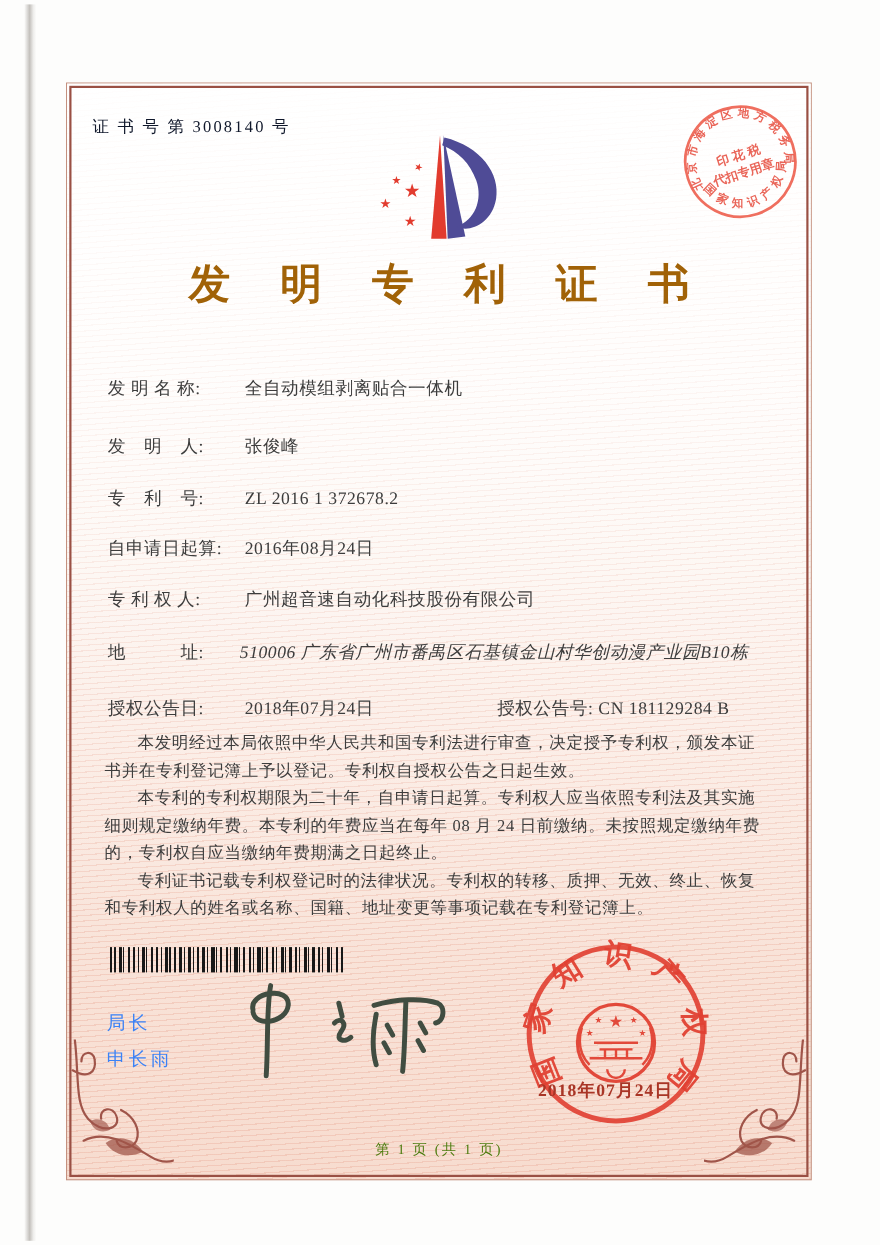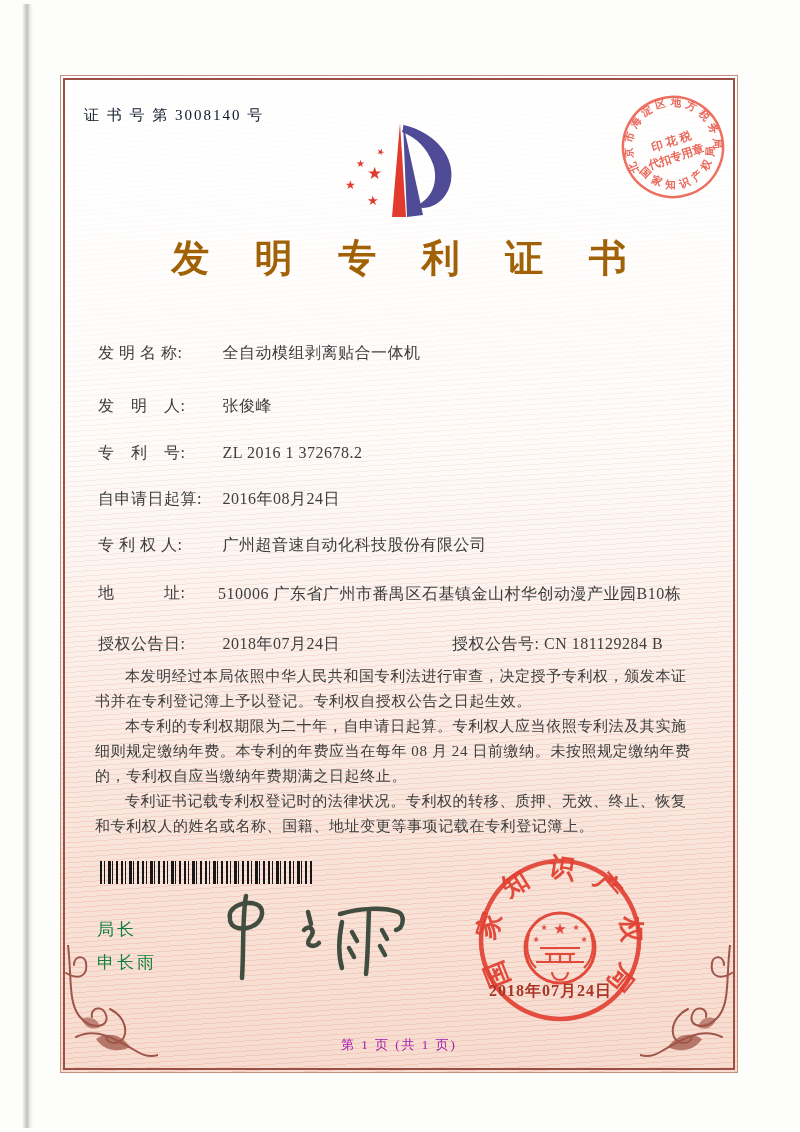--- a/index.html
+++ b/index.html
@@ -32,45 +32,45 @@
   .cert-no{left:84px;top:106px;font-size:15px;letter-spacing:2px;color:#0f172a;}
   .page-title{
     left:60px;top:233px;width:678px;text-align:center;
     font-size:38px;font-weight:600;color:#a16207;letter-spacing:18px;text-indent:18px;
   }
   .field-row{left:98px;font-size:16px;letter-spacing:0.5px;white-space:nowrap;}
   .field-row .lbl{display:inline-block;min-width:112px;}
   .field-row .val{margin-left:8px;}
   .field-row.wrap{white-space:normal;width:600px;display:flex;align-items:center;}
   .field-row.wrap .lbl{flex:0 0 112px;}
-  .field-row.wrap .val{width:500px;line-height:1.6;}
+  .field-row.wrap .val{width:500px;line-height:1.6;font-style:italic;}
   .grant-right{left:452px;font-size:16px;letter-spacing:0.5px;white-space:nowrap;}
   .body-text{left:95px;top:664px;width:600px;}
   .body-text p{margin:0;font-size:15px;line-height:25px;text-indent:2em;letter-spacing:0.6px;}
   .barcode{
     left:100px;top:861px;width:212px;height:23px;
     background-image:repeating-linear-gradient(90deg,
       #171717 0px,#171717 2px,rgba(0,0,0,0) 2px,rgba(0,0,0,0) 4px,
       #171717 4px,#171717 5px,rgba(0,0,0,0) 5px,rgba(0,0,0,0) 8px,
       #171717 8px,#171717 11px,rgba(0,0,0,0) 11px,rgba(0,0,0,0) 12px,
       #171717 12px,#171717 13px,rgba(0,0,0,0) 13px,rgba(0,0,0,0) 16px,
       #171717 16px,#171717 18px,rgba(0,0,0,0) 18px,rgba(0,0,0,0) 21px);
   }
-  .signer{font-family:"Liberation Sans","DejaVu Sans",sans-serif;font-size:17px;color:#15803d;letter-spacing:3px;}
+  .signer{font-family:"Liberation Sans","DejaVu Sans",sans-serif;font-size:17px;color:#3b82f6;letter-spacing:3px;}
   .signer-title{left:97px;top:918px;}
   .signer-name{left:97px;top:951px;}
   .sig-svg{left:212px;top:884px;}
   .tax-stamp{left:612px;top:86px;transform:rotate(-18deg);opacity:0.92;z-index:6;}
   .logo{left:336px;top:111px;}
   .seal{left:474px;top:854px;z-index:6;opacity:0.95;}
   .seal-date{
     left:489px;top:981px;font-size:16px;font-weight:bold;color:#a93526;
     letter-spacing:1px;z-index:7;white-space:nowrap;
   }
-  .footer{left:60px;top:1036px;width:678px;text-align:center;font-size:13px;letter-spacing:2px;color:#a21caf;}
+  .footer{left:60px;top:1036px;width:678px;text-align:center;font-size:13px;letter-spacing:2px;color:#4d7c0f;}
   .flourish{z-index:5;}
   .flourish.right{transform:scaleX(-1);}
 </style>
 </head>
 <body>
 
 <div id="page">
 
   <div class="scan-shadow"></div>
 

